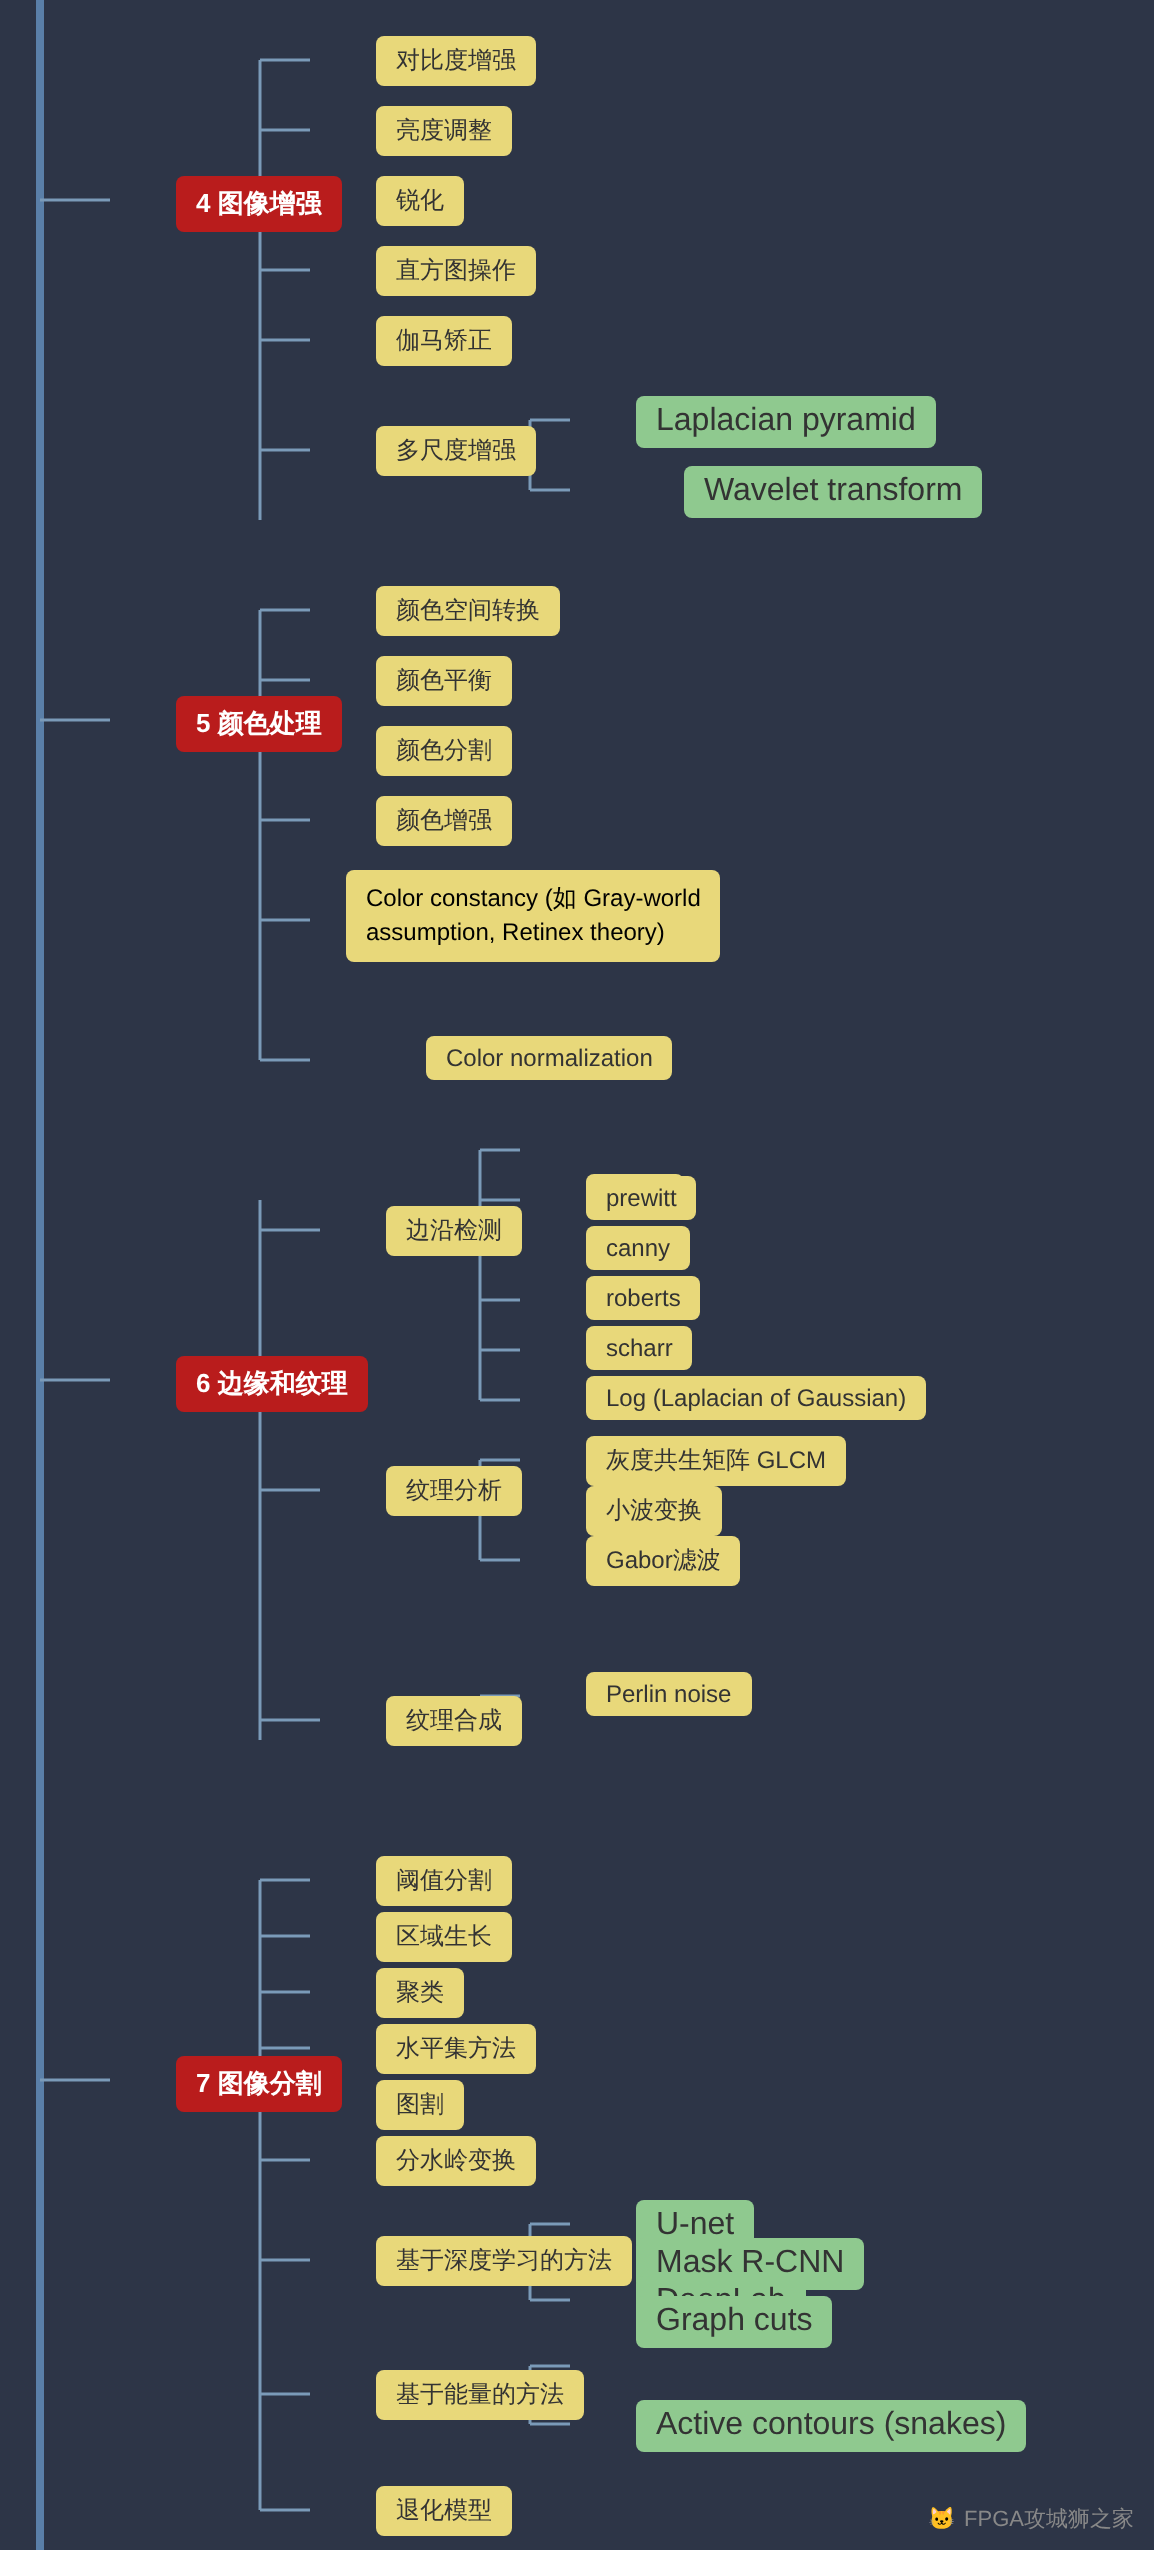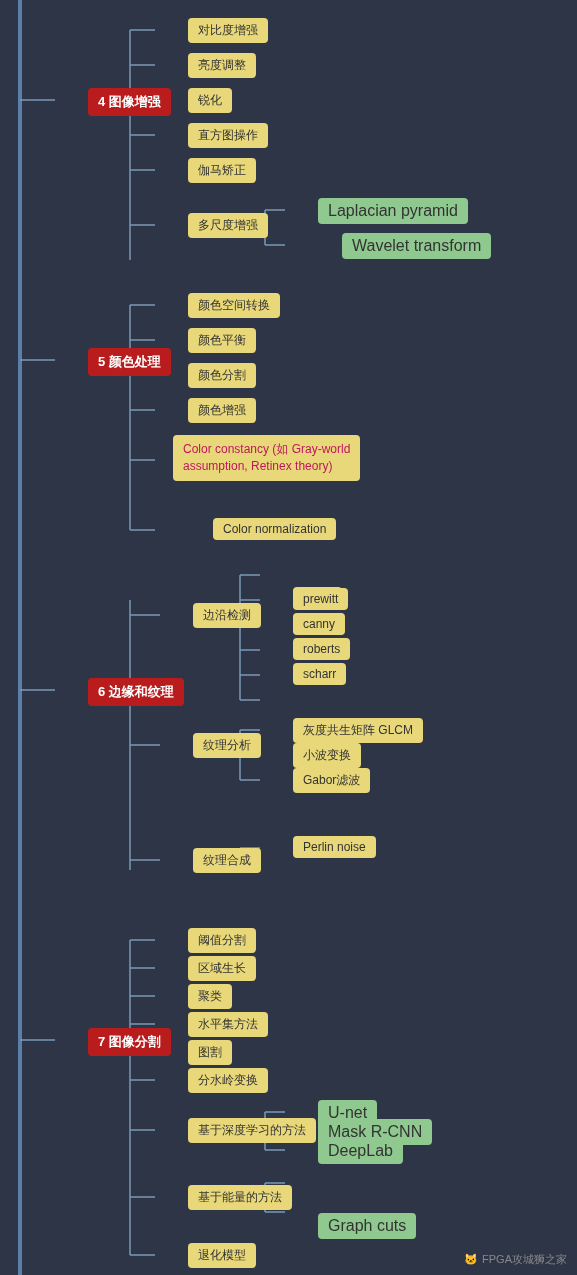--- a/index.html
+++ b/index.html
@@ -48,21 +48,21 @@
       color: #333;
       border-radius: 4px;
       padding: 4px 10px;
       font-size: 16px;
       display: inline-block;
       white-space: nowrap;
     }
 
     .node-yellow-wide {
       background-color: #e8d87a;
-      color: #be185d;
+      color: #000000;
       border-radius: 4px;
       padding: 6px 10px;
       font-size: 12px;
       display: inline-block;
       line-height: 1.4;
     }
 
     
     svg.connectors {
       position: absolute;
@@ -257,20 +257,23 @@
   </div>
   <div class="abs-node" style="top:613px; left:260px;">
     <span class="node-yellow">canny</span>
   </div>
   <div class="abs-node" style="top:638px; left:260px;">
     <span class="node-yellow">roberts</span>
   </div>
   <div class="abs-node" style="top:663px; left:260px;">
     <span class="node-yellow">scharr</span>
   </div>
+  <div class="abs-node" style="top:688px; left:260px;">
+    <span class="node-yellow">Log (Laplacian of Gaussian)</span>
+  </div>
 
   <div class="abs-node" style="top:733px; left:160px;">
     <span class="node-yellow">纹理分析</span>
   </div>
 
   <div class="abs-node" style="top:718px; left:260px;">
     <span class="node-yellow">灰度共生矩阵 GLCM</span>
   </div>
   <div class="abs-node" style="top:743px; left:260px;">
     <span class="node-yellow">小波变换</span>
@@ -319,22 +322,25 @@
   <div class="abs-node" style="top:1119px; left:285px;">
     <span class="node-green">Mask R-CNN</span>
   </div>
   <div class="abs-node" style="top:1138px; left:285px;">
     <span class="node-green">DeepLab</span>
   </div>
 
   <div class="abs-node" style="top:1185px; left:155px;">
     <span class="node-yellow">基于能量的方法</span>
   </div>
-  <div class="abs-node" style="top:1213px; left:285px;text-decoration:underline;">
+  <div class="abs-node" style="top:1148px; left:285px;text-decoration:underline;">
     <span class="node-green">Graph cuts</span>
+  </div>
+  <div class="abs-node" style="top:1200px; left:285px;">
+    <span class="node-green">Active contours (snakes)</span>
   </div>
 
   <div class="abs-node" style="top:1243px; left:155px;">
     <span class="node-yellow">退化模型</span>
   </div>
 
   <div class="watermark">
     <span>🐱</span>
     <span>FPGA攻城狮之家</span>
   </div>

